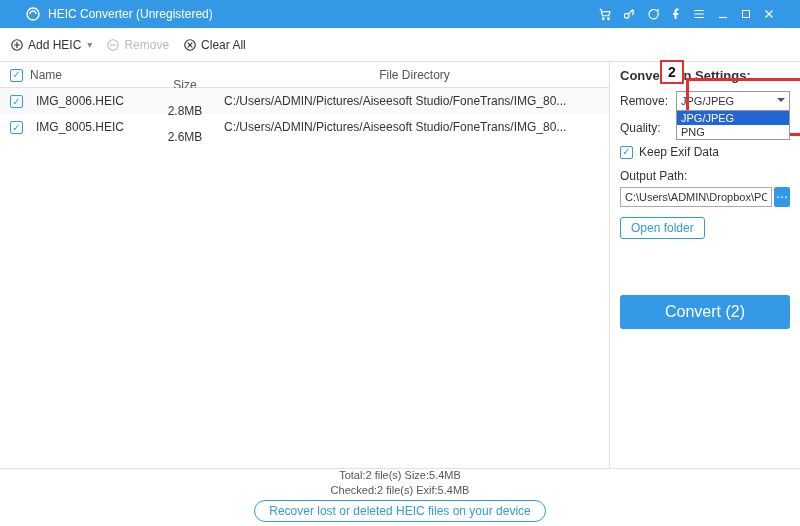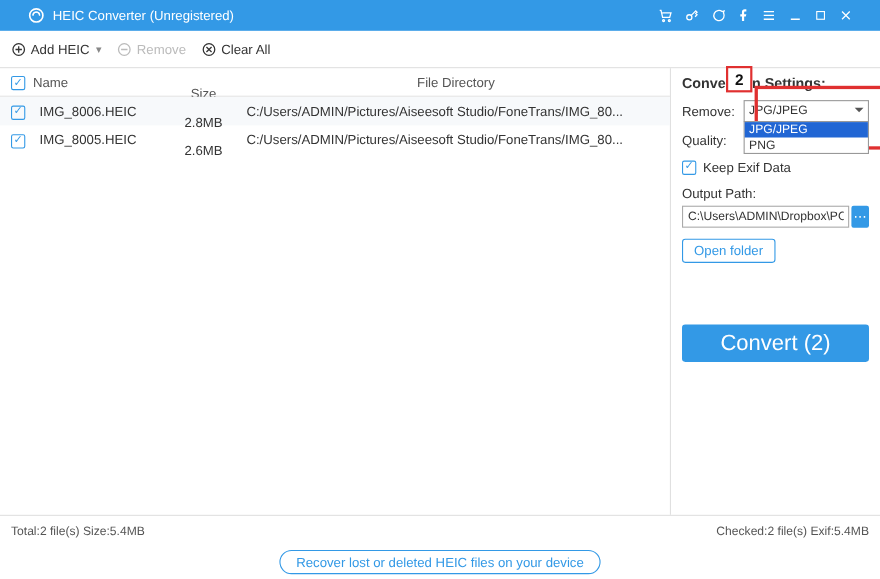--- a/index.html
+++ b/index.html
@@ -47,26 +47,26 @@
   .select-box::after { content:''; position:absolute; right:4px; top:6px; border:4px solid transparent; border-top-color:#555; }
   .select-drop { position: absolute; top: 19px; left: 0; right: 0; border: 1px solid #999; background:#fff; z-index: 5; }
   .select-drop .opt { padding: 1px 4px; font-size: 11px; }
   .select-drop .opt.sel { background: #2166d4; color: #fff; }
   .keep { display: flex; align-items: center; gap: 6px; margin: 4px 0 10px; }
   .outpath-label { margin-bottom: 4px; }
   .outpath { display: flex; align-items: center; gap: 2px; margin-bottom: 10px; }
   .outpath input { flex: 1; height: 20px; border: 1px solid #aaa; font-size: 11px; padding: 0 4px; color:#333; }
   .outpath .browse { width: 20px; height: 20px; background: var(--blue); color:#fff; display:flex; align-items:center; justify-content:center; font-size:12px; border-radius:2px; }
   .open-folder { display:inline-block; border:1px solid var(--blue); color:var(--blue); padding:3px 10px; border-radius:3px; font-size:12px; cursor:pointer; }
-  .convert { margin-top: 56px; height: 34px; background: var(--blue); color:#fff; display:flex; align-items:center; justify-content:center; font-size:20px; border-radius:3px; cursor:pointer; }
+  .convert { margin-top: 56px; height: 34px; background: var(--blue); color:#fff; display:flex; align-items:center; justify-content:center; font-size:16px; border-radius:3px; cursor:pointer; }
   
   .highlight { position:absolute; border:3px solid #e03030; pointer-events:none; }
   .badge { position:absolute; width:24px; height:24px; border:2px solid #e03030; background:#fff; color:#111; font-weight:bold; display:flex; align-items:center; justify-content:center; font-size:14px; }
   
-  .statusbar { height:28px; border-top:1px solid var(--border); display:flex; align-items:center; justify-content:space-between; padding:0 10px; font-size:11px; color:#555; }
+  .statusbar { height:28px; border-top:1px solid var(--border); display:flex; align-items:center; justify-content:space-between; padding:0 10px; font-size:11px; color:#555;flex-direction:column; }
   
   .bottomlink { height:30px; display:flex; align-items:center; justify-content:center; }
   .bottomlink a { font-size:12px; color:var(--blue); border:1px solid var(--blue); padding:3px 14px; border-radius:12px; text-decoration:none; cursor:pointer; }
   svg { display:block; }
 </style>
 </head>
 <body>
 
 <div class="titlebar">
   <span class="logo">

